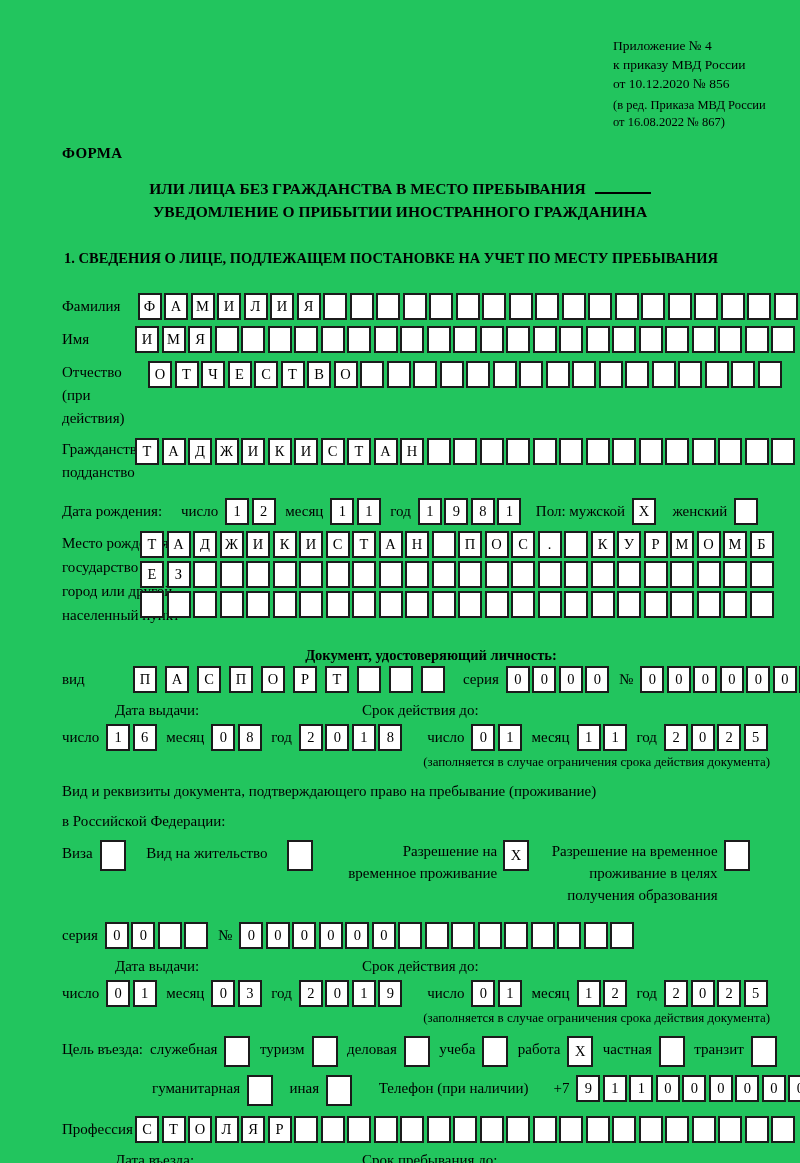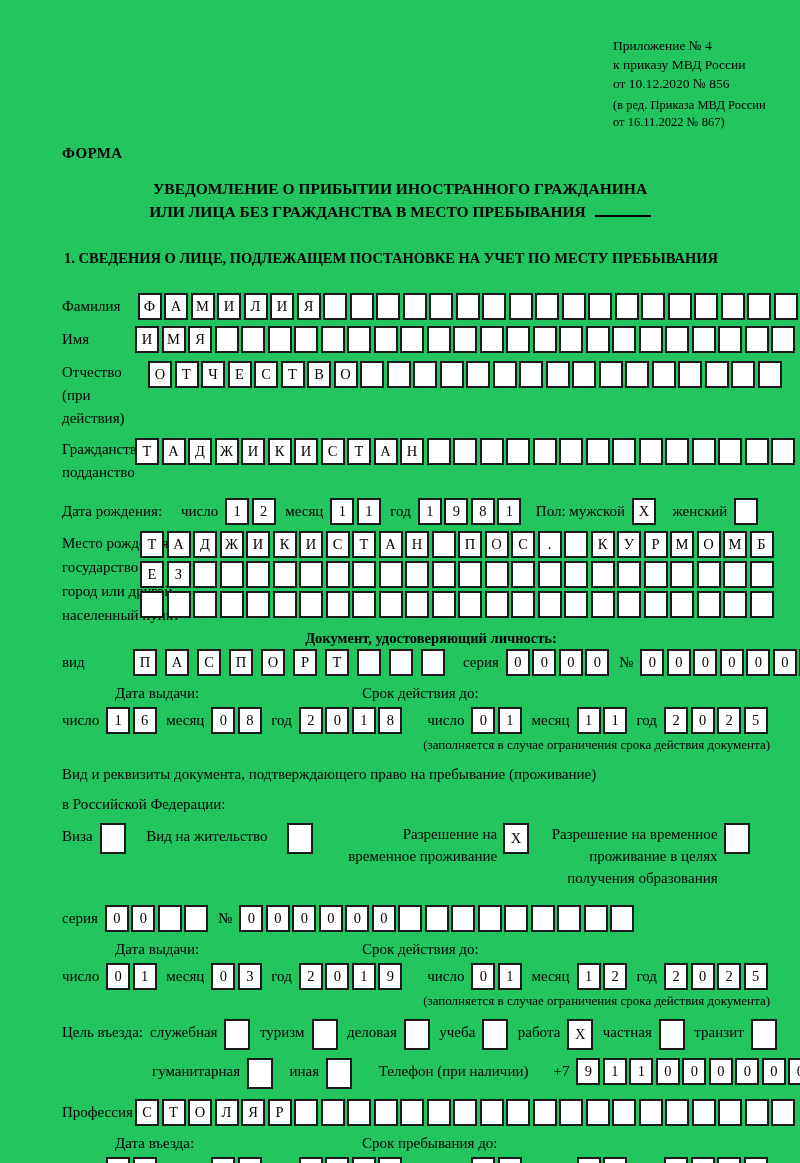--- a/index.html
+++ b/index.html
@@ -34,41 +34,41 @@
   .t{font-size:15px;line-height:27px;margin:0 7px;white-space:nowrap;flex:0 0 auto;}
   .t.first{margin-left:0;}
   
   .dheads{position:relative;height:21px;font-size:15px;margin-top:9px;}
   .dheads .h1{position:absolute;left:53px;}
   .dheads .h2{position:absolute;left:300px;}
   .drow{display:flex;margin-top:1px;padding-right:30px;}
   .rgrp{display:flex;margin-left:auto;}
   .note{font-size:13px;text-align:right;margin:3px 30px 0 0;}
   .plain{font-size:15px;line-height:22px;}
-  .center-b{font-weight:bold;font-size:14.5px;text-align:center;margin-top:3px;}
+  .center-b{font-weight:bold;font-size:14.5px;text-align:center;margin-top:20px;}
   .optcol{font-size:15px;line-height:22px;text-align:right;}
   .mt6{margin-top:6px;}.mt8{margin-top:8px;}.mt10{margin-top:10px;}.mt14{margin-top:14px;}.mt26{margin-top:26px;justify-content:space-between;}
 </style>
 </head>
 <body>
 
 <div class="page">
 
   <div class="hdr">
     <div class="l">Приложение № 4</div>
     <div class="l">к приказу МВД России</div>
     <div class="l">от 10.12.2020 № 856</div>
     <div class="s first">(в ред. Приказа МВД России</div>
-    <div class="s">от 16.11.2022 № 867)</div>
+    <div class="s">от 16.08.2022 № 867)</div>
   </div>
   <div class="forma">ФОРМА</div>
 
   <div class="title">
+    <div><span>ИЛИ ЛИЦА БЕЗ ГРАЖДАНСТВА В МЕСТО ПРЕБЫВАНИЯ</span><span class="uline"></span></div>
     <div>УВЕДОМЛЕНИЕ О ПРИБЫТИИ ИНОСТРАННОГО ГРАЖДАНИНА</div>
-    <div><span>ИЛИ ЛИЦА БЕЗ ГРАЖДАНСТВА В МЕСТО ПРЕБЫВАНИЯ</span><span class="uline"></span></div>
   </div>
 
   <div class="sec">1. СВЕДЕНИЯ О ЛИЦЕ, ПОДЛЕЖАЩЕМ ПОСТАНОВКЕ НА УЧЕТ ПО МЕСТУ ПРЕБЫВАНИЯ</div>
 
   <div class="row mt26">
     <span class="lbl" style="width:73px">Фамилия</span>
     <div class="cells">
         <span class="c">Ф</span>
         <span class="c">А</span>
         <span class="c">М</span>

